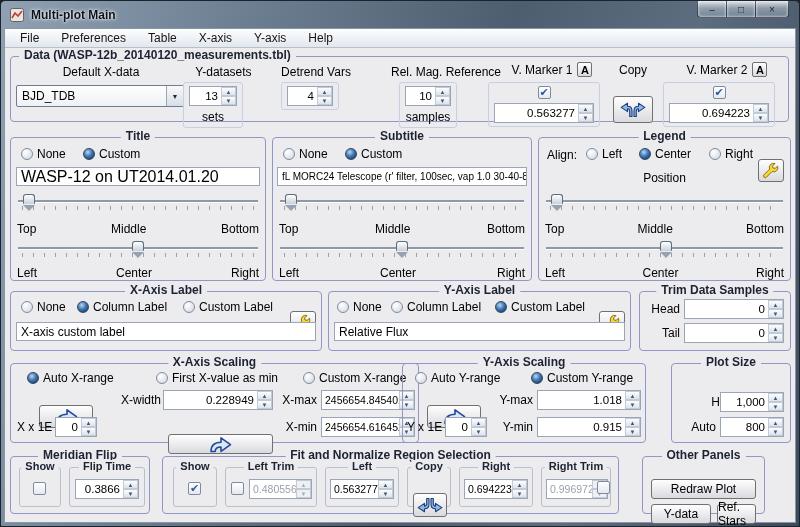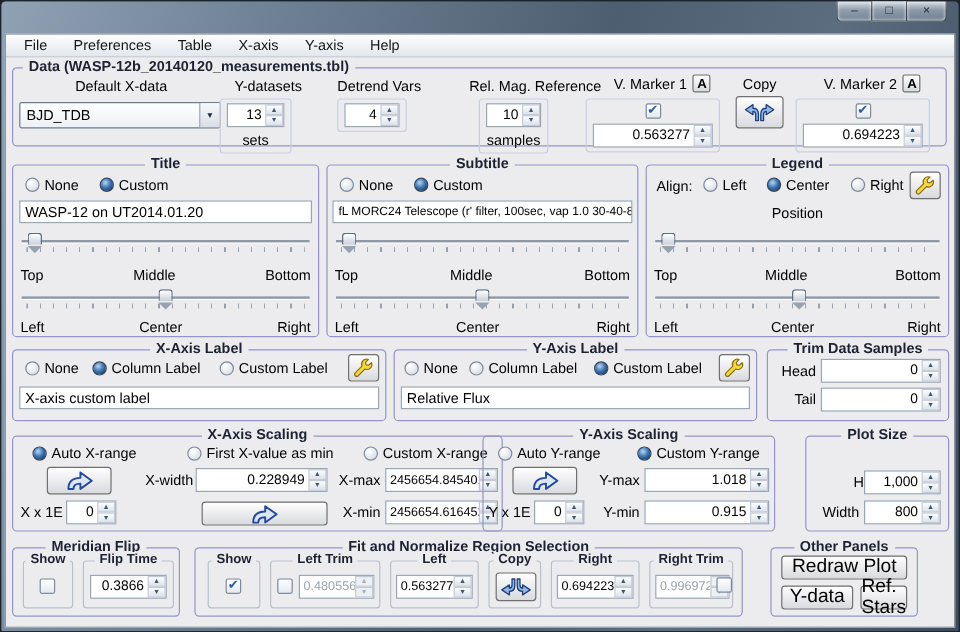--- a/index.html
+++ b/index.html
@@ -51,21 +51,21 @@
   .cb{width:13px;height:13px;border:1px solid #7f8a9d;border-radius:2px;background:linear-gradient(#fff,#e4e9f0);
     flex:none;display:flex;align-items:center;justify-content:center;}
   .cb span{font-size:11px;color:#2d5d9f;line-height:1;margin-top:-1px;}
   .radio{position:absolute;display:flex;align-items:center;gap:4px;}
   .rb{width:12px;height:12px;border-radius:50%;border:1px solid #7f8a9d;
     background:radial-gradient(circle at 35% 30%,#fff,#cfd6e0);flex:none;}
   .rb.sel{border-color:#36465d;background:radial-gradient(circle at 38% 32%,#b9d6f2 0%,#3e78b5 45%,#16365e 90%);}
   .rlab{font-size:12px;color:#000;white-space:nowrap;}
   .btn{position:absolute;display:flex;align-items:center;justify-content:center;
     background:linear-gradient(#fefefe,#ececee 50%,#d8dade);border:1px solid #707070;border-radius:3px;
-    font-size:16px;color:#000;}
+    font-size:12px;color:#000;margin-top:16px;}
   .abtn{width:15px;height:15px;font-size:11px;font-weight:bold;position:static;display:flex;align-items:center;
     justify-content:center;background:linear-gradient(#fefefe,#d8dade);border:1px solid #707070;border-radius:2px;}
   .slider{position:absolute;height:18px;}
   .track{position:absolute;left:2px;right:2px;top:6px;height:2px;background:#8e98a6;box-shadow:0 1px 0 rgba(255,255,255,.85);}
   .ticks{position:absolute;left:6px;right:6px;top:12px;height:4px;
     background-image:repeating-linear-gradient(to right,#97a1ae 0,#97a1ae 1px,transparent 1px,transparent 11px);}
   .thumb{position:absolute;top:0;width:12px;height:10px;background:linear-gradient(#fff,#c8d0da);
     border:1px solid #5c6b7e;border-bottom:none;border-radius:3px 3px 1px 1px;}
   .thumb::after{content:"";position:absolute;left:-1px;top:10px;width:0;height:0;
     border-left:6px solid transparent;border-right:6px solid transparent;border-top:6px solid #97a2b1;}
@@ -88,20 +88,28 @@
       <path d="M17.3 4.7a4.6 4.6 0 0 1-6.1 5.9L5 16.8a1.9 1.9 0 0 1-2.7-2.7l6.2-6.2a4.6 4.6 0 0 1 5.9-6.1L11.8 4.4l0.4 2.3 2.3 0.4z" fill="#f7d83c" stroke="#8a6d10" stroke-width="1.1" stroke-linejoin="round"></path>
     </g>
     <g id="appplot">
       <rect x="0.5" y="0.5" width="13" height="13" rx="2" fill="#e8e6e2" stroke="#6b625a"></rect>
       <polyline points="2,10 5,5 8,8 12,3" fill="none" stroke="#c23a30" stroke-width="1.6"></polyline>
     </g>
   </defs>
 </svg>
 
 <div class="window">
+  <div class="titlebar">
+    <span>
+        <svg width="14" height="14">
+          <use href="#appplot"></use>
+        </svg>
+      </span>
+    <span class="apptitle">Multi-plot Main</span>
+  </div>
   <div class="winbtns">
     <div class="wbtn">
         <span>–</span>
       </div>
     <div class="wbtn">
         <span>□</span>
       </div>
     <div class="wbtn">
         <span>×</span>
       </div>
@@ -209,21 +217,21 @@
       <div class="gb" style="left:5px;top:89px;width:256px;height:144px;">
         <span class="gt">Title</span>
         <div class="radio" style="left:10px;top:9px;">
           <span class="rb"></span>
           <span class="rlab">None</span>
         </div>
         <div class="radio" style="left:72px;top:9px;">
           <span class="rb sel"></span>
           <span class="rlab">Custom</span>
         </div>
-        <div class="tf" style="left:5px;top:29px;right:5px;height:19px;font-size:12px;">WASP-12 on UT2014.01.20</div>
+        <div class="tf" style="left:5px;top:29px;right:5px;height:19px;font-size:16px;">WASP-12 on UT2014.01.20</div>
         <div class="slider" style="left:5px;top:56px;right:5px;">
           <div class="track"></div>
           <div class="ticks"></div>
           <div class="thumb" style="left:3%;"></div>
         </div>
         <div class="slabels" style="top:84px;">
           <span>Top</span>
           <span>Middle</span>
           <span>Bottom</span>
         </div>
@@ -493,21 +501,21 @@
       <div class="gb" style="left:666px;top:315px;width:120px;height:80px;">
         <span class="gt">Plot Size</span>
         <span class="lb r" style="left:2px;top:31px;width:42px;margin-left:30px;">Height</span>
         <div class="spin abs" style="left:48px;top:28px;right:6px;">
           <span class="v">1,000</span>
           <span class="ud">
               <span>▲</span>
               <span>▼</span>
             </span>
         </div>
-        <span class="lb r" style="left:2px;top:56px;width:42px;">Width</span>
+        <span class="lb r" style="left:2px;top:56px;width:42px;">Auto</span>
         <div class="spin abs" style="left:48px;top:53px;right:6px;">
           <span class="v">800</span>
           <span class="ud">
               <span>▲</span>
               <span>▼</span>
             </span>
         </div>
       </div>
 
       <div class="gb" style="left:5px;top:408px;width:140px;height:58px;">

